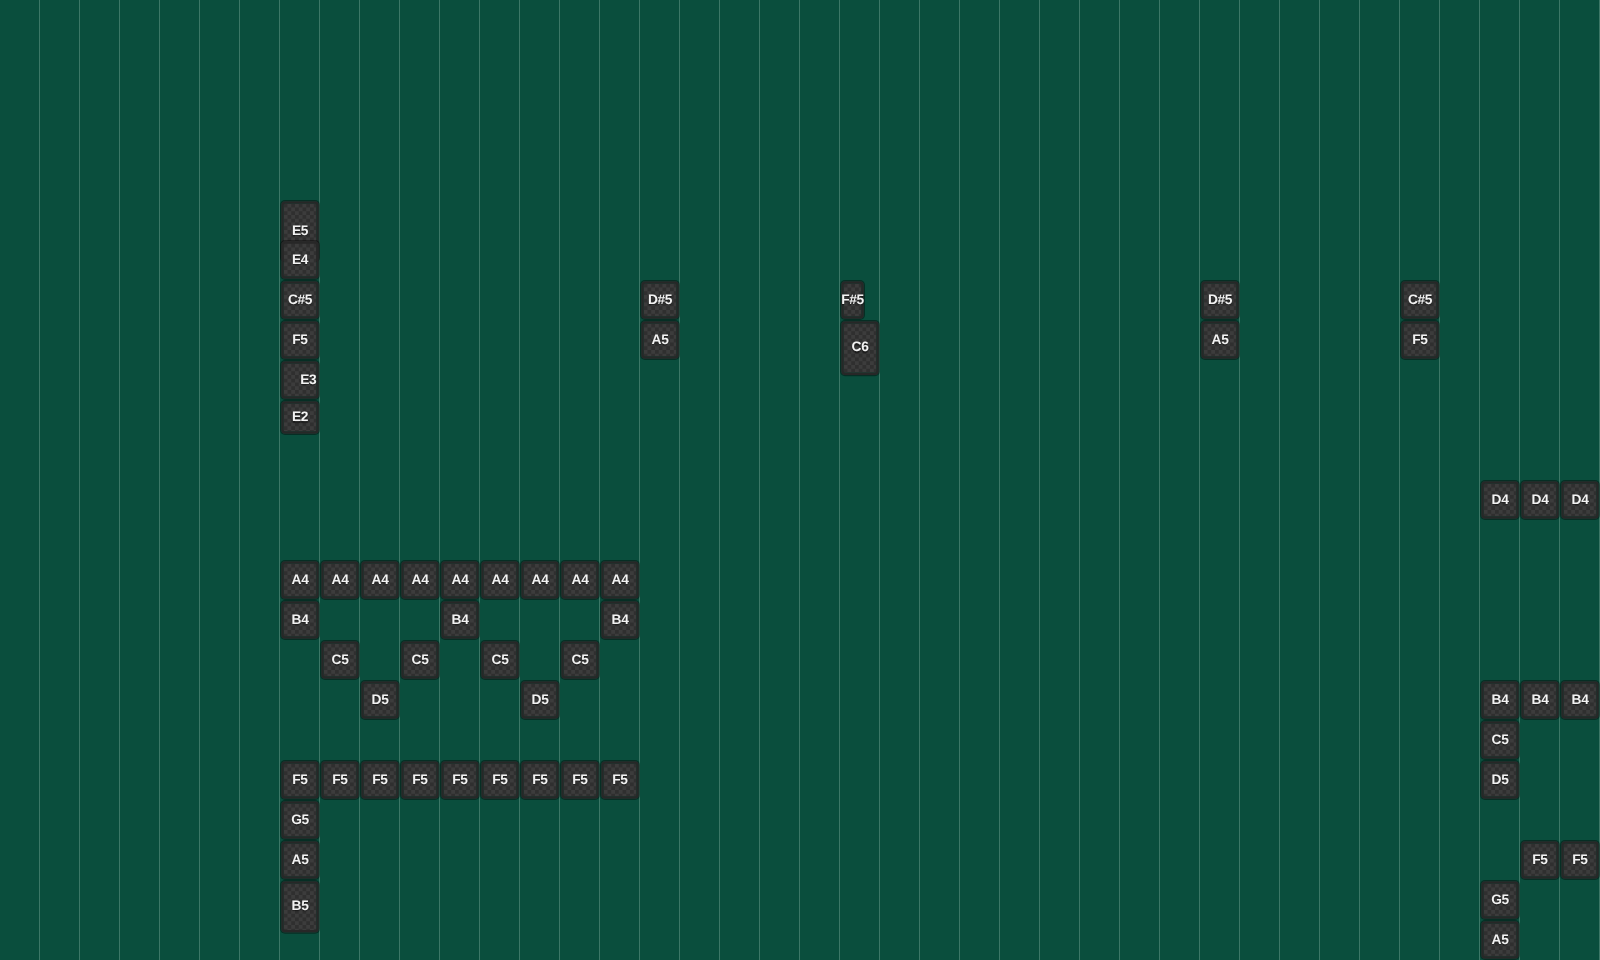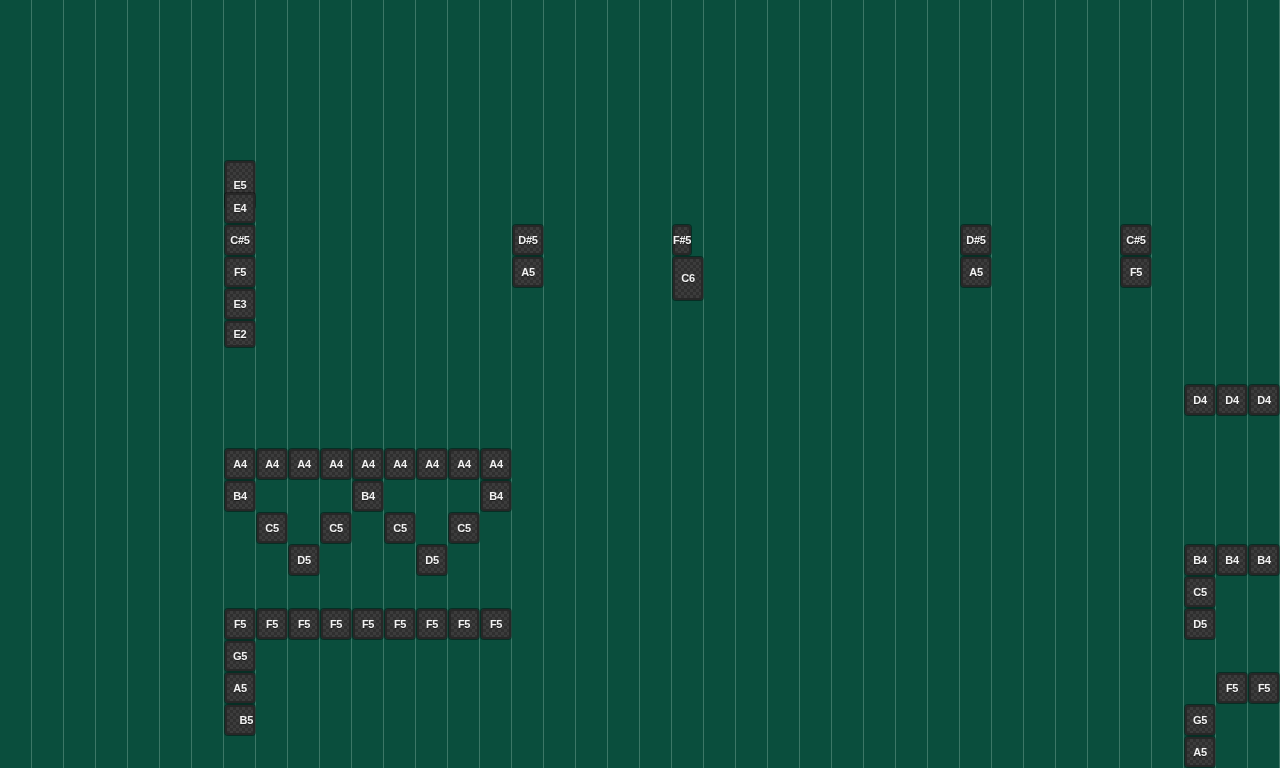--- a/index.html
+++ b/index.html
@@ -81,21 +81,21 @@
     </div>
     <div class="tile" style="left: 673px; top: 257px; width: 30px; height: 43px;">
       <span>C6</span>
     </div>
     <div class="tile" style="left: 961px; top: 257px; width: 30px; height: 30px;">
       <span>A5</span>
     </div>
     <div class="tile" style="left: 1121px; top: 257px; width: 30px; height: 30px;">
       <span>F5</span>
     </div>
-    <div class="tile" style="left: 225px; top: 289px; width: 30px; height: 30px;">
+    <div class="tile" style="left: 225px; top: 289px; width: 30px; height: 30px; justify-content: flex-end;">
       <span>E3</span>
     </div>
     <div class="tile" style="left: 225px; top: 321px; width: 30px; height: 26px;">
       <span>E2</span>
     </div>
     <div class="tile" style="left: 1185px; top: 385px; width: 30px; height: 30px;">
       <span>D4</span>
     </div>
     <div class="tile" style="left: 1217px; top: 385px; width: 30px; height: 30px;">
       <span>D4</span>
@@ -204,21 +204,21 @@
     </div>
     <div class="tile" style="left: 225px; top: 673px; width: 30px; height: 30px;">
       <span>A5</span>
     </div>
     <div class="tile" style="left: 1217px; top: 673px; width: 30px; height: 30px;">
       <span>F5</span>
     </div>
     <div class="tile" style="left: 1249px; top: 673px; width: 30px; height: 30px;">
       <span>F5</span>
     </div>
-    <div class="tile" style="left: 225px; top: 705px; width: 30px; height: 30px; justify-content: flex-end;">
+    <div class="tile" style="left: 225px; top: 705px; width: 30px; height: 41px;">
       <span>B5</span>
     </div>
     <div class="tile" style="left: 1185px; top: 705px; width: 30px; height: 30px;">
       <span>G5</span>
     </div>
     <div class="tile" style="left: 1185px; top: 737px; width: 30px; height: 30px;">
       <span>A5</span>
     </div>
   </div>
 

